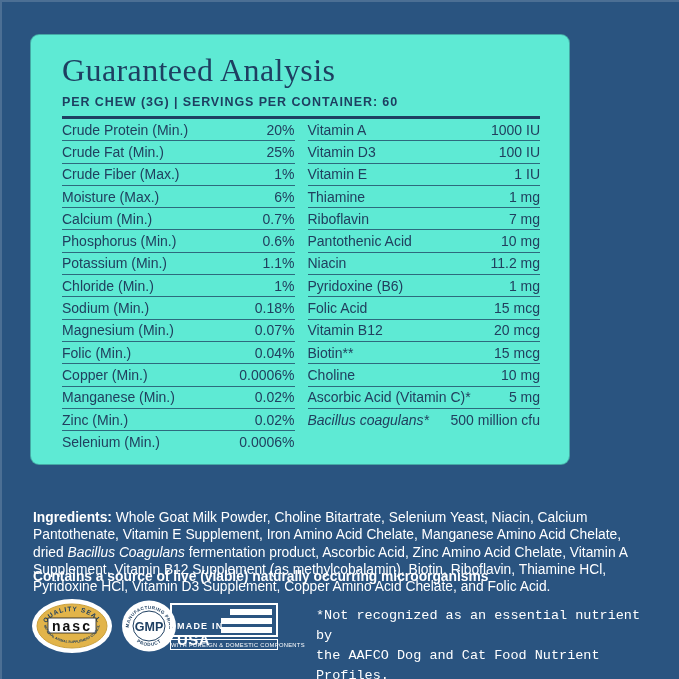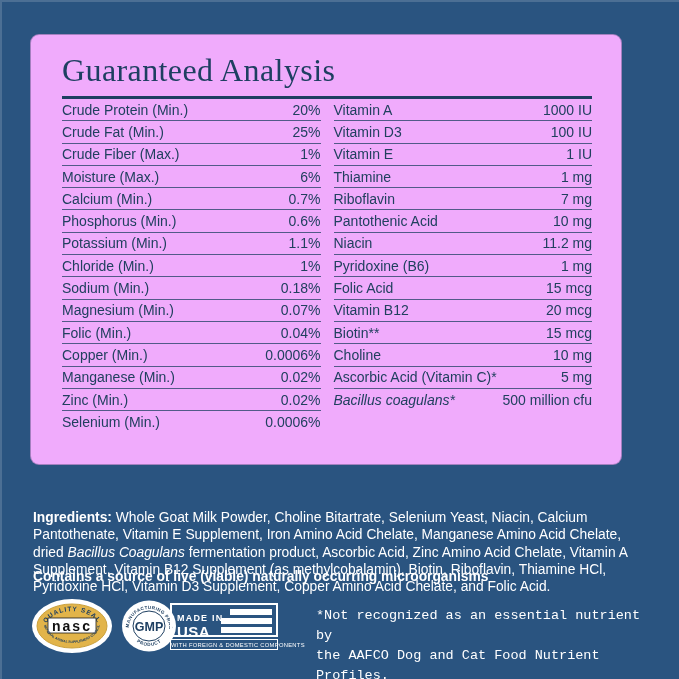--- a/index.html
+++ b/index.html
@@ -3,22 +3,22 @@
 <meta charset="utf-8">
 <style>
   html,body { margin:0; padding:0; background:#2a5480; }
   .page {
     position:relative; width:679px; height:679px; overflow:hidden;
     background:#2a5480;
     box-shadow: inset 2px 2px 0 rgba(255,255,255,0.16);
     font-family:"Liberation Sans", sans-serif;
   }
   .card {
-    position:absolute; left:30px; top:34px; width:592px; height:431px;
-    box-sizing:border-box; background:#f0abfc; border-radius:9px;
+    position:absolute; left:30px; top:34px; width:540px; height:431px;
+    box-sizing:border-box; background:#5eead4; border-radius:9px;
     border:1px solid rgba(22,48,78,0.35);
     padding:16px 29px 0 31px;
   }
   .title {
     font-family:"Liberation Serif", serif; font-weight:400;
     font-size:32px; letter-spacing:0.4px; color:#1e3f61; line-height:38px;
   }
   .serving {
     margin-top:6px; font-size:12.5px; font-weight:700; letter-spacing:0.9px;
     color:#1e3f61;
@@ -42,21 +42,21 @@
   .ingredients .ing-label { font-weight:700; }
   .contains {
     position:absolute; left:33px; top:569px;
     color:#ffffff; font-size:13.8px; font-weight:700;
   }
   .nasc-seal { position:absolute; left:31px; top:598px; }
   .gmp-seal  { position:absolute; left:121px; top:600px; }
   .usa-badge { position:absolute; left:170px; top:603px; width:108px; color:#fff; }
   .usa-main {
     position:relative; box-sizing:border-box; height:34px; border:2px solid #fff;
-    padding:8px 0 0 5px;
+    padding:16px 0 0 5px;
   }
   .usa-made { font-size:9px; font-weight:700; letter-spacing:1.2px; line-height:10px; }
   .usa-usa  { font-size:15px; font-weight:700; letter-spacing:0.5px; line-height:17px; }
   .stripe { position:absolute; background:#fff; height:6px; right:4px; }
   .s1 { top:4px;  left:58px; }
   .s2 { top:13px; left:49px; }
   .s3 { top:22px; left:49px; }
   .usa-footer {
     margin-top:2px; border:1px solid #fff; text-align:center;
     font-size:5.8px; letter-spacing:0.3px; padding:2px 0 1px; white-space:nowrap;
@@ -66,20 +66,21 @@
     color:#ffffff; font-size:13.5px; line-height:20px;font-family:Liberation Mono, monospace;
   }
 </style>
 </head>
 <body>
 
 <div class="page">
 
   <div class="card">
     <div class="title">Guaranteed Analysis</div>
+    <div class="serving">PER CHEW (3G) | SERVINGS PER CONTAINER: 60</div>
     <div class="rule"></div>
 
     <div class="table">
       <div class="col">
         <div class="row">
             <span class="lbl">Crude Protein (Min.)</span>
             <span class="val">20%</span>
           </div>
         <div class="row">
             <span class="lbl">Crude Fat (Min.)</span>

